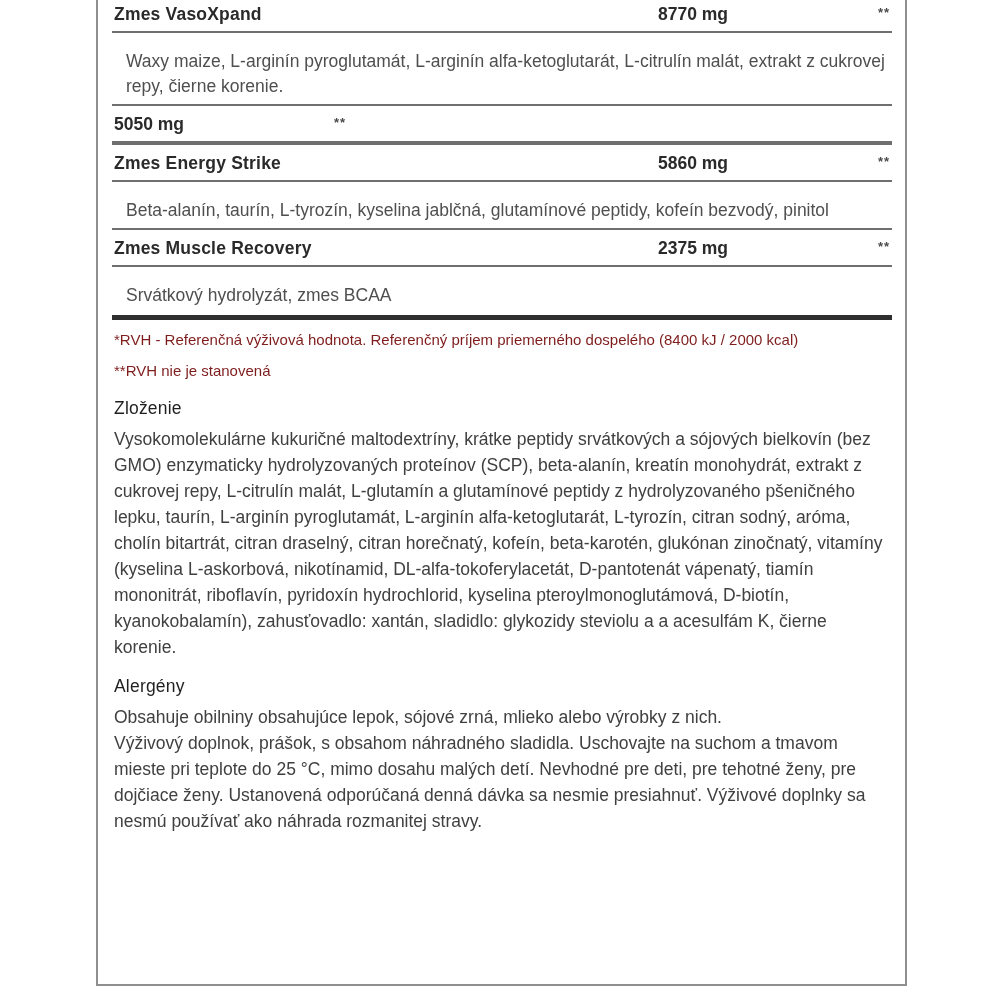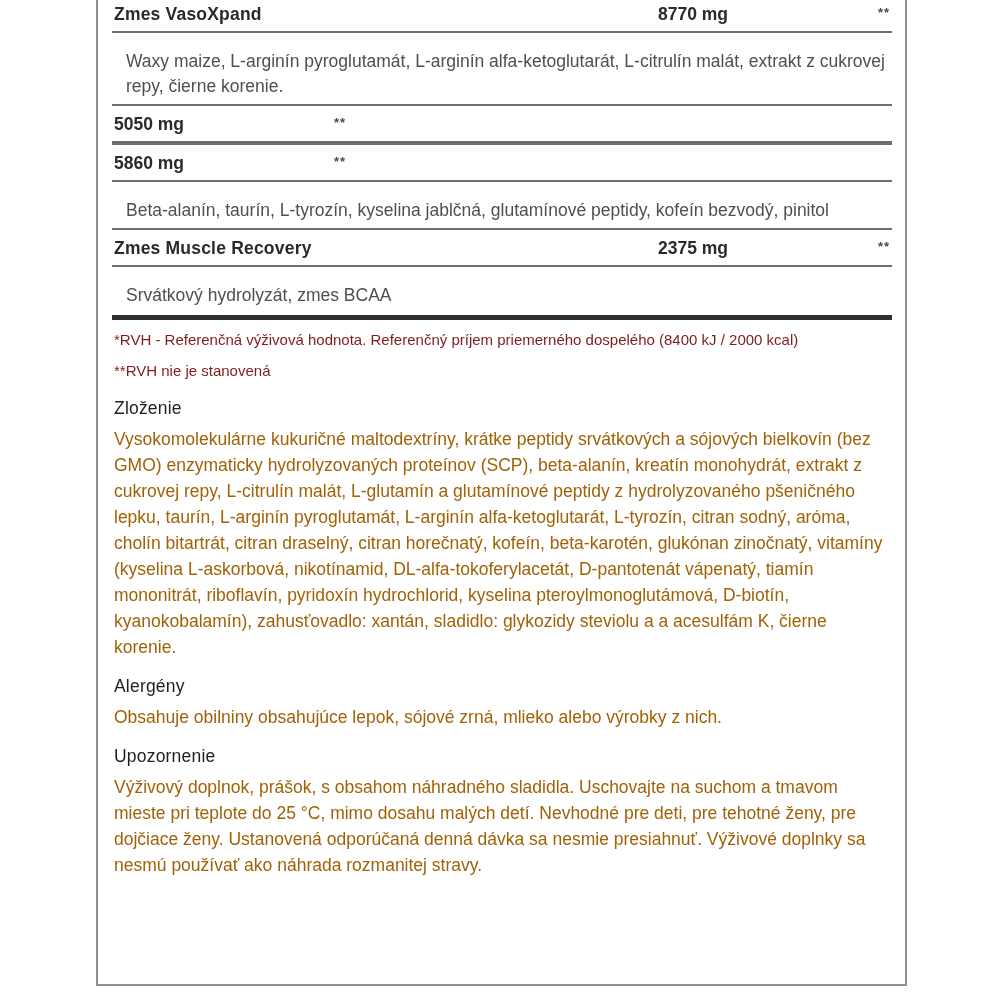--- a/index.html
+++ b/index.html
@@ -79,21 +79,21 @@
   .section-heading {
     font-size: 17.5px;
     font-weight: normal;
     color: #1f1f1f;
     margin: 16px 0 7px 0;
     letter-spacing: 0.2px;
   }
   .section-body {
     font-size: 17.5px;
     line-height: 26px;
-    color: #a16207;
+    color: #404040;
     margin: 0;
   }
 </style>
 </head>
 <body>
 
 <div class="label-frame">
 
   <div class="blend-header">
     <span class="blend-name">Zmes VasoXpand</span>
@@ -105,20 +105,21 @@
   <div class="row-line"></div>
 
   <div class="blend-header">
     <span class="blend-amount">5050 mg</span>
     <span class="blend-note">**</span>
   </div>
   <div class="row-line"></div>
   <div class="row-line"></div>
 
   <div class="blend-header">
+    <span class="blend-name">Zmes Energy Strike</span>
     <span class="blend-amount">5860 mg</span>
     <span class="blend-note">**</span>
   </div>
   <div class="row-line"></div>
   <div class="blend-ingredients">Beta-alanín, taurín, L-tyrozín, kyselina jablčná, glutamínové peptidy, kofeín bezvodý, pinitol</div>
   <div class="row-line"></div>
 
   <div class="blend-header">
     <span class="blend-name">Zmes Muscle Recovery</span>
     <span class="blend-amount">2375 mg</span>
@@ -130,16 +131,15 @@
 
   <div class="footnote">*RVH - Referenčná výživová hodnota. Referenčný príjem priemerného dospelého (8400 kJ / 2000 kcal)</div>
   <div class="footnote">**RVH nie je stanovená</div>
 
   <div class="section-heading">Zloženie</div>
   <p class="section-body">Vysokomolekulárne kukuričné maltodextríny, krátke peptidy srvátkových a sójových bielkovín (bez GMO) enzymaticky hydrolyzovaných proteínov (SCP), beta-alanín, kreatín monohydrát, extrakt z cukrovej repy, L-citrulín malát, L-glutamín a glutamínové peptidy z hydrolyzovaného pšeničného lepku, taurín, L-arginín pyroglutamát, L-arginín alfa-ketoglutarát, L-tyrozín, citran sodný, aróma, cholín bitartrát, citran draselný, citran horečnatý, kofeín, beta-karotén, glukónan zinočnatý, vitamíny (kyselina L-askorbová, nikotínamid, DL-alfa-tokoferylacetát, D-pantotenát vápenatý, tiamín mononitrát, riboflavín, pyridoxín hydrochlorid, kyselina pteroylmonoglutámová, D-biotín, kyanokobalamín), zahusťovadlo: xantán, sladidlo: glykozidy steviolu a a acesulfám K, čierne korenie.</p>
 
   <div class="section-heading">Alergény</div>
   <p class="section-body">Obsahuje obilniny obsahujúce lepok, sójové zrná, mlieko alebo výrobky z nich.</p>
 
-  <div class="section-heading">Upozornenie</div>
   <p class="section-body">Výživový doplnok, prášok, s obsahom náhradného sladidla. Uschovajte na suchom a tmavom mieste pri teplote do 25 °C, mimo dosahu malých detí. Nevhodné pre deti, pre tehotné ženy, pre dojčiace ženy. Ustanovená odporúčaná denná dávka sa nesmie presiahnuť. Výživové doplnky sa nesmú používať ako náhrada rozmanitej stravy.</p>
 
 </div>
 
 </body></html>

